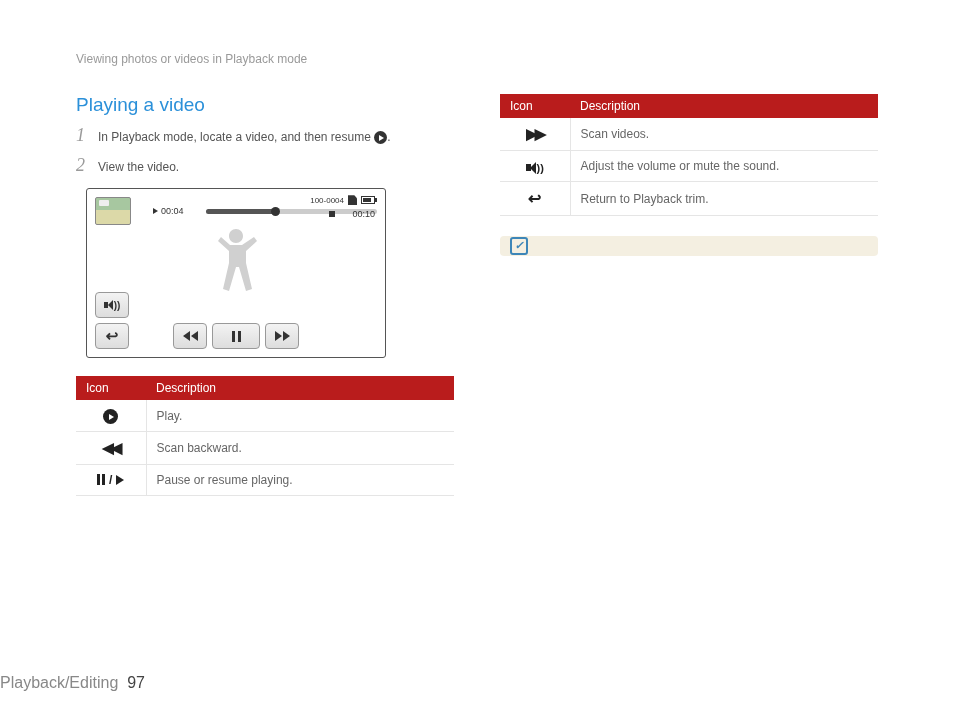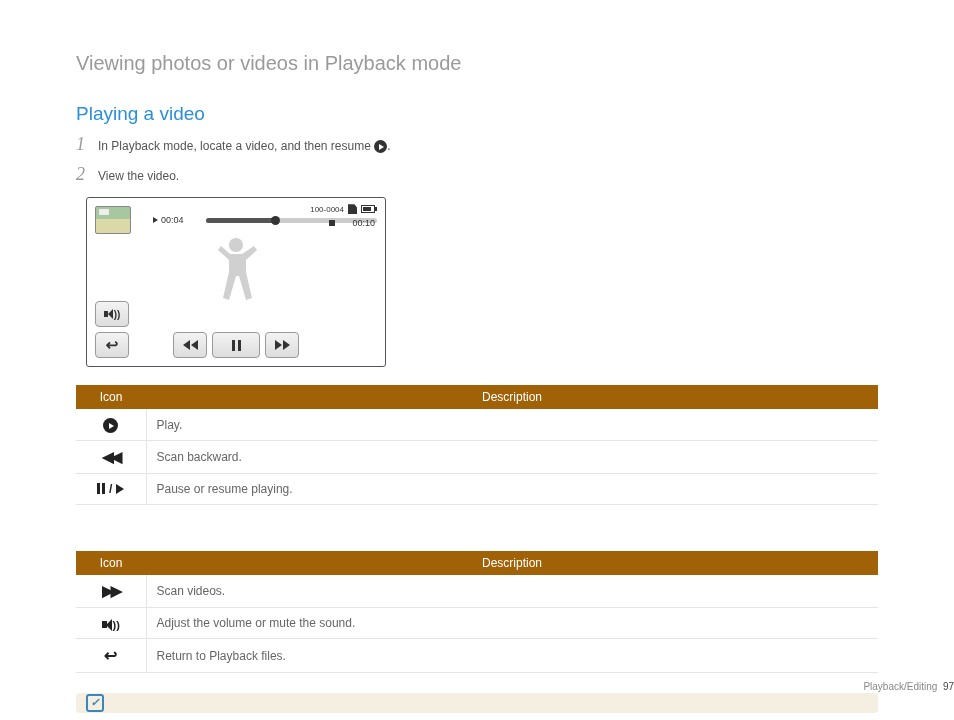--- a/index.html
+++ b/index.html
@@ -8,29 +8,28 @@
     background: #fff;
     width: 954px;
     height: 720px;
     position: relative;
     color: #555;
   }
   .page {
     padding: 52px 76px 40px 76px;
   }
   .header-line {
-    font-size: 20px;
+    font-size: 12px;
     color: #9a9a9a;
     font-weight: 300;
     margin-bottom: 28px;
   }
   .columns {
     display: flex;
     gap: 46px;
-    flex-direction: column;
   }
   .col {
     flex: 1;
     min-width: 0;
   }
   .section-title {
     color: #2b90d9;
     font-size: 19px;
     font-weight: 400;
     margin-bottom: 10px;
@@ -208,25 +207,25 @@
   }
   .btn.play-pause{width:48px;}
 
   
   .icon-table {
     width: 100%;
     border-collapse: collapse;
     font-size: 12px;
   }
   .icon-table th {
-    background: #a16207;
+    background: #b91c1c;
     color: #fff;
     font-weight: 400;
-    text-align: center;
-    padding: 5px 18px;
+    text-align: left;
+    padding: 5px 10px;
     font-size: 12px;
   }
   .icon-table th.icon-col { width: 70px; }
   .icon-table td {
     padding: 7px 10px;
     border-bottom: 1px solid #e5e5e5;
     color: #666;
     vertical-align: middle;
   }
   .icon-table td.icon-cell {
@@ -260,24 +259,23 @@
     justify-content:center;
     font-style:italic;
     font-weight:bold;
     font-size:11px;
   }
   .footer {
     position: absolute;
     bottom: 28px;
     left: 0;
     right: 0;
-    text-align: right;
-    font-size: 10px;
+    text-align: left;
+    font-size: 16px;
     color: #888;
-    padding-left: 28px;
   }
   .footer .pnum { color: #444; }
 
   
   .g-play-circle{
     display:inline-flex;width:15px;height:15px;border-radius:50%;background:#222;align-items:center;justify-content:center;vertical-align:middle;
   }
   .g-play-circle::after{content:"";border-style:solid;border-width:3px 0 3px 5px;border-color:transparent transparent transparent #fff;margin-left:1px;}
   .g-doublearrow-l, .g-doublearrow-r { font-weight:bold; letter-spacing:-3px; font-size:15px;}
   .g-pause-play { display:inline-flex;align-items:center;gap:2px;font-weight:bold;}
@@ -429,21 +427,21 @@
           <td class="icon-cell">
             <span class="g-sound">
                   <span class="cone"></span>
                   <span class="wave">))</span>
                 </span>
           </td>
           <td>Adjust the volume or mute the sound.</td>
         </tr>
         <tr>
           <td class="icon-cell"><span class="g-return">↩</span></td>
-          <td>Return to Playback files.</td>
+          <td>Return to Playback trim.</td>
         </tr>
       </tbody>
         </table>
 
       <div class="note-box">
         <div class="note-icon">✓</div>
       </div>
     </div>
   </div>
 </div>

